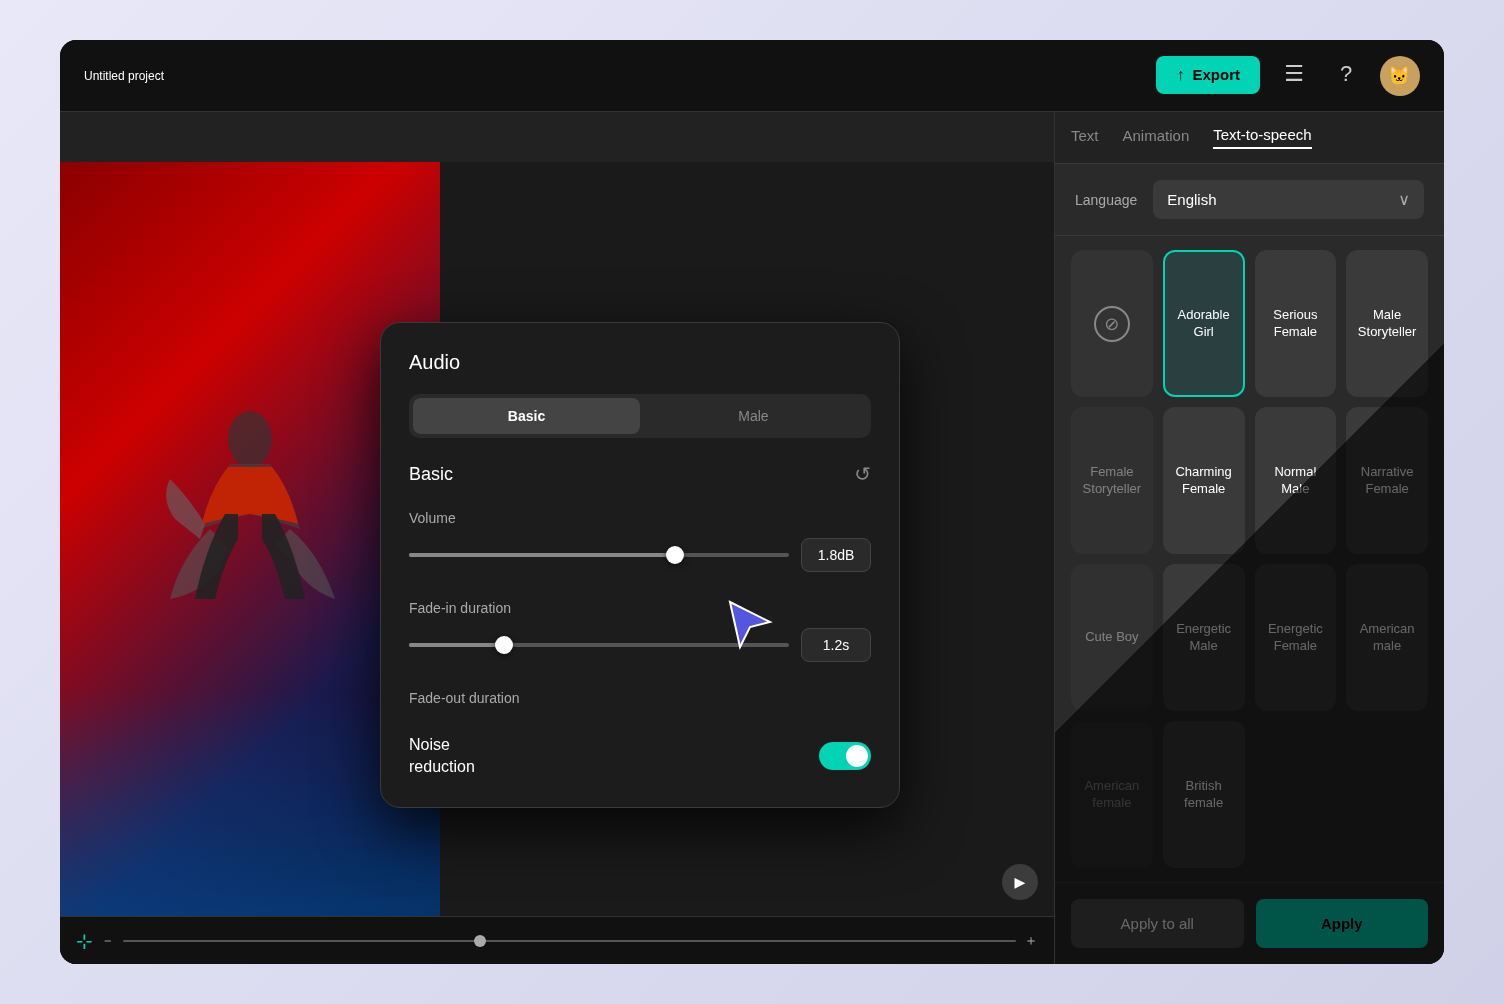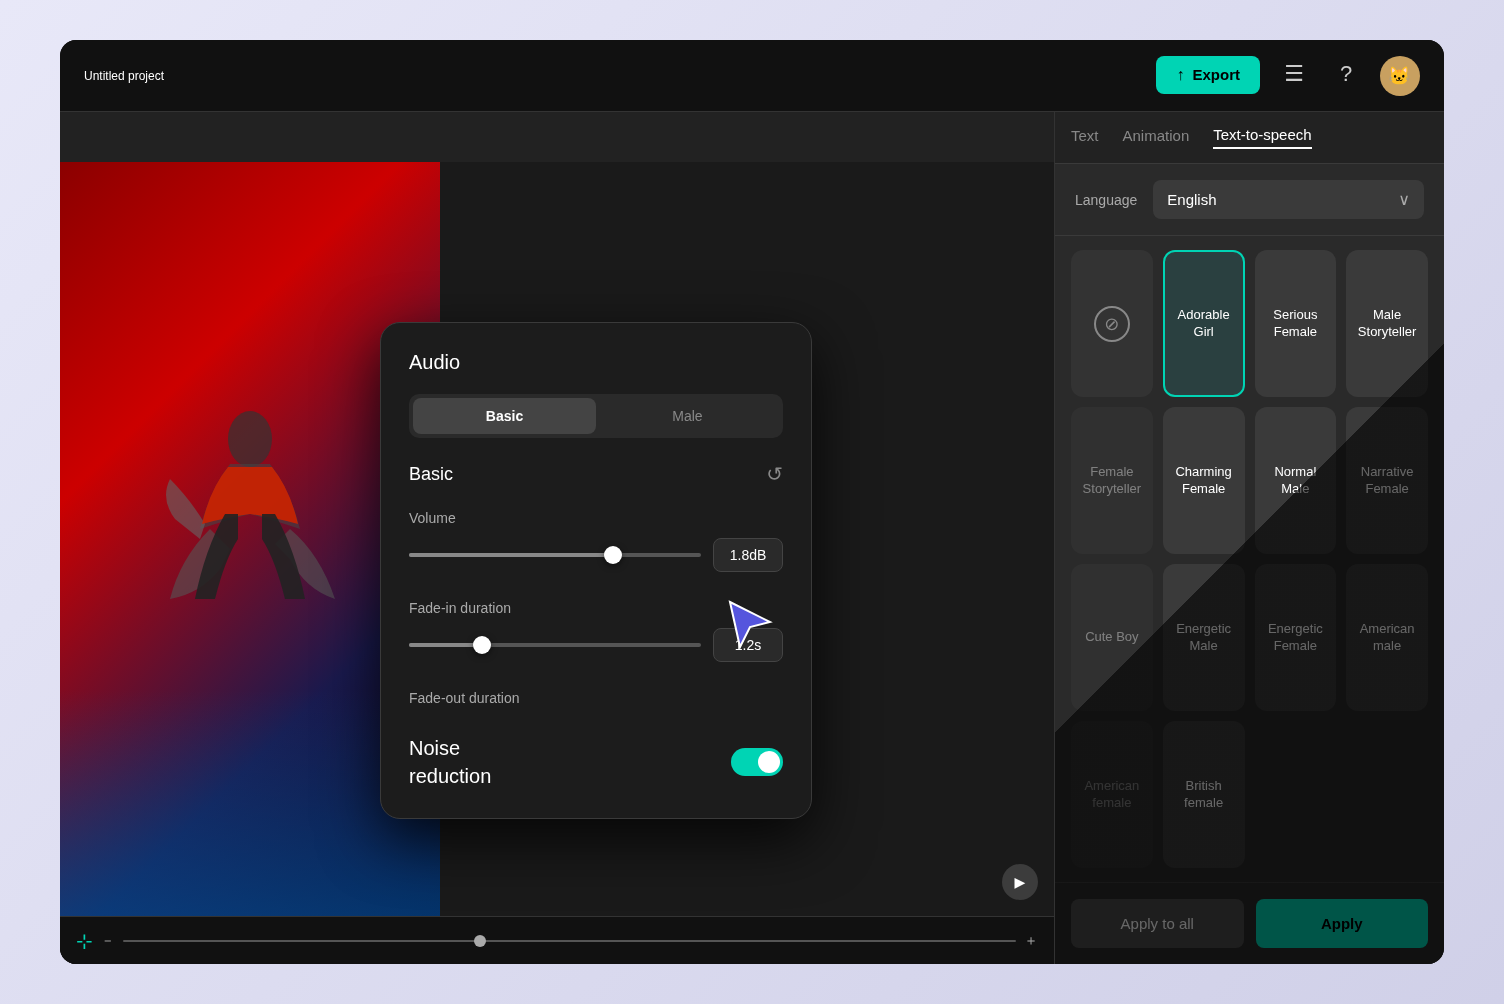--- a/index.html
+++ b/index.html
@@ -351,21 +351,21 @@
       font-size: 15px;
       font-weight: 600;
       cursor: pointer;
     }
 
     
     .audio-dialog {
       position: absolute;
       top: 160px;
       left: 320px;
-      width: 432px;
+      width: 520px;
       background: #1c1c1c;
       border-radius: 20px;
       border: 1px solid #3a3a3a;
       z-index: 100;
       padding: 28px;
       box-shadow: 0 20px 60px rgba(0,0,0,0.8);
     }
     .dialog-title {
       color: #fff;
       font-size: 20px;
@@ -461,21 +461,21 @@
 
     
     .noise-row {
       display: flex;
       align-items: center;
       justify-content: space-between;
       margin-top: 12px;
     }
     .noise-label {
       color: #fff;
-      font-size: 20px;
+      font-size: 16px;
       font-weight: 500;
       line-height: 1.4;
     }
     .toggle-switch {
       width: 52px;
       height: 28px;
       background: #00d4b4;
       border-radius: 14px;
       position: relative;
       cursor: pointer;

